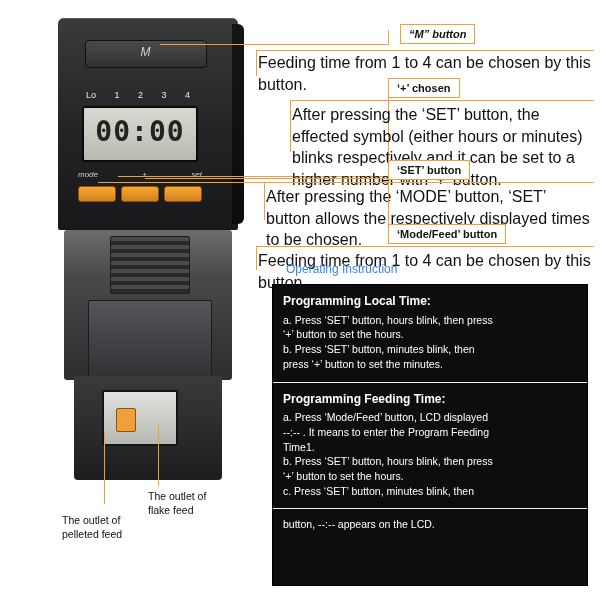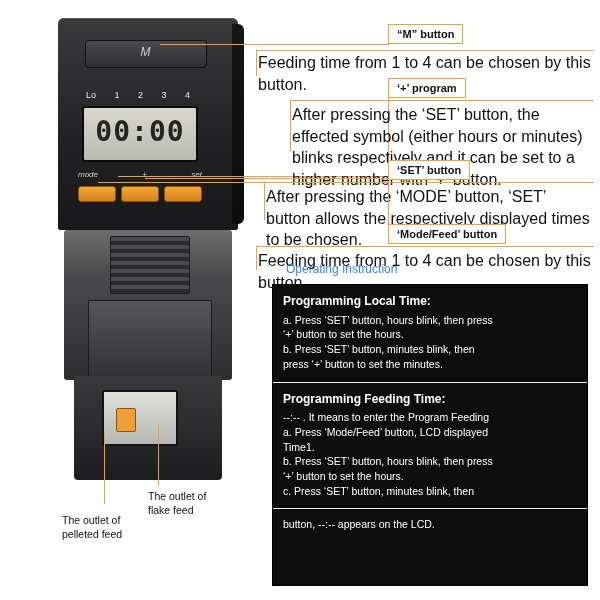--- a/index.html
+++ b/index.html
@@ -187,28 +187,28 @@
     </div>
 
     <div class="dev-base"></div>
     <div class="outlet-window">
       <div class="outlet-chip"></div>
     </div>
   </div>
 
   <div class="lead" style="left:160px;top:44px;width:228px;height:1px;"></div>
   <div class="lead" style="left:388px;top:30px;width:1px;height:15px;"></div>
-  <div class="callout" style="left:388px;top:24px;">“M” button</div>
+  <div class="callout" style="left:400px;top:24px;font-style:italic;">“M” button</div>
   <div class="desc" style="left:258px;top:52px;width:336px;">Feeding time from 1 to 4 can be chosen by this button.</div>
   <div class="lead" style="left:256px;top:50px;width:338px;height:1px;"></div>
   <div class="lead" style="left:256px;top:50px;width:1px;height:26px;"></div>
 
   <div class="lead" style="left:118px;top:176px;width:270px;height:1px;"></div>
   <div class="lead" style="left:388px;top:90px;width:1px;height:87px;"></div>
-  <div class="callout" style="left:388px;top:78px;">‘+’ program</div>
+  <div class="callout" style="left:388px;top:78px;">‘+’ chosen</div>
   <div class="desc" style="left:292px;top:104px;width:300px;">After pressing the ‘SET’ button, the effected symbol (either hours or minutes) blinks respectively and it can be set to a higher number with ‘+’ button.</div>
   <div class="lead" style="left:290px;top:100px;width:304px;height:1px;"></div>
   <div class="lead" style="left:290px;top:100px;width:1px;height:52px;"></div>
 
   <div class="lead" style="left:145px;top:178px;width:243px;height:1px;"></div>
   <div class="lead" style="left:388px;top:172px;width:1px;height:8px;"></div>
   <div class="callout" style="left:388px;top:160px;">‘SET’ button</div>
   <div class="desc" style="left:266px;top:186px;width:326px;">After pressing the ‘MODE’ button, ‘SET’ button allows the respectively displayed times to be chosen.</div>
   <div class="lead" style="left:264px;top:182px;width:330px;height:1px;"></div>
   <div class="lead" style="left:264px;top:182px;width:1px;height:38px;"></div>
@@ -230,22 +230,22 @@
           <span class="ind">a. Press ‘SET’ button, hours blink, then press</span>
          <span class="ind">     ‘+’ button to set the hours.</span>
          <span class="ind">b. Press ‘SET’ button, minutes blink, then</span>
          <span class="ind">     press ‘+’ button to set the minutes.</span>
         </p>
     </div>
 
     <div class="panel-sec">
       <h4>Programming Feeding Time:</h4>
       <p>
-          <span class="ind">     --:-- . It means to enter the Program Feeding</span>
-         <span class="ind">a. Press ‘Mode/Feed’ button, LCD displayed</span>
+          <span class="ind">a. Press ‘Mode/Feed’ button, LCD displayed</span>
+         <span class="ind">     --:-- . It means to enter the Program Feeding</span>
          <span class="ind">     Time1.</span>
          <span class="ind">b. Press ‘SET’ button, hours blink, then press</span>
          <span class="ind">     ‘+’ button to set the hours.</span>
          <span class="ind">c. Press ‘SET’ button, minutes blink, then</span>
         </p>
     </div>
 
     <div class="panel-sec">
       <p>
          <span class="ind">button, --:-- appears on the LCD.</span>

